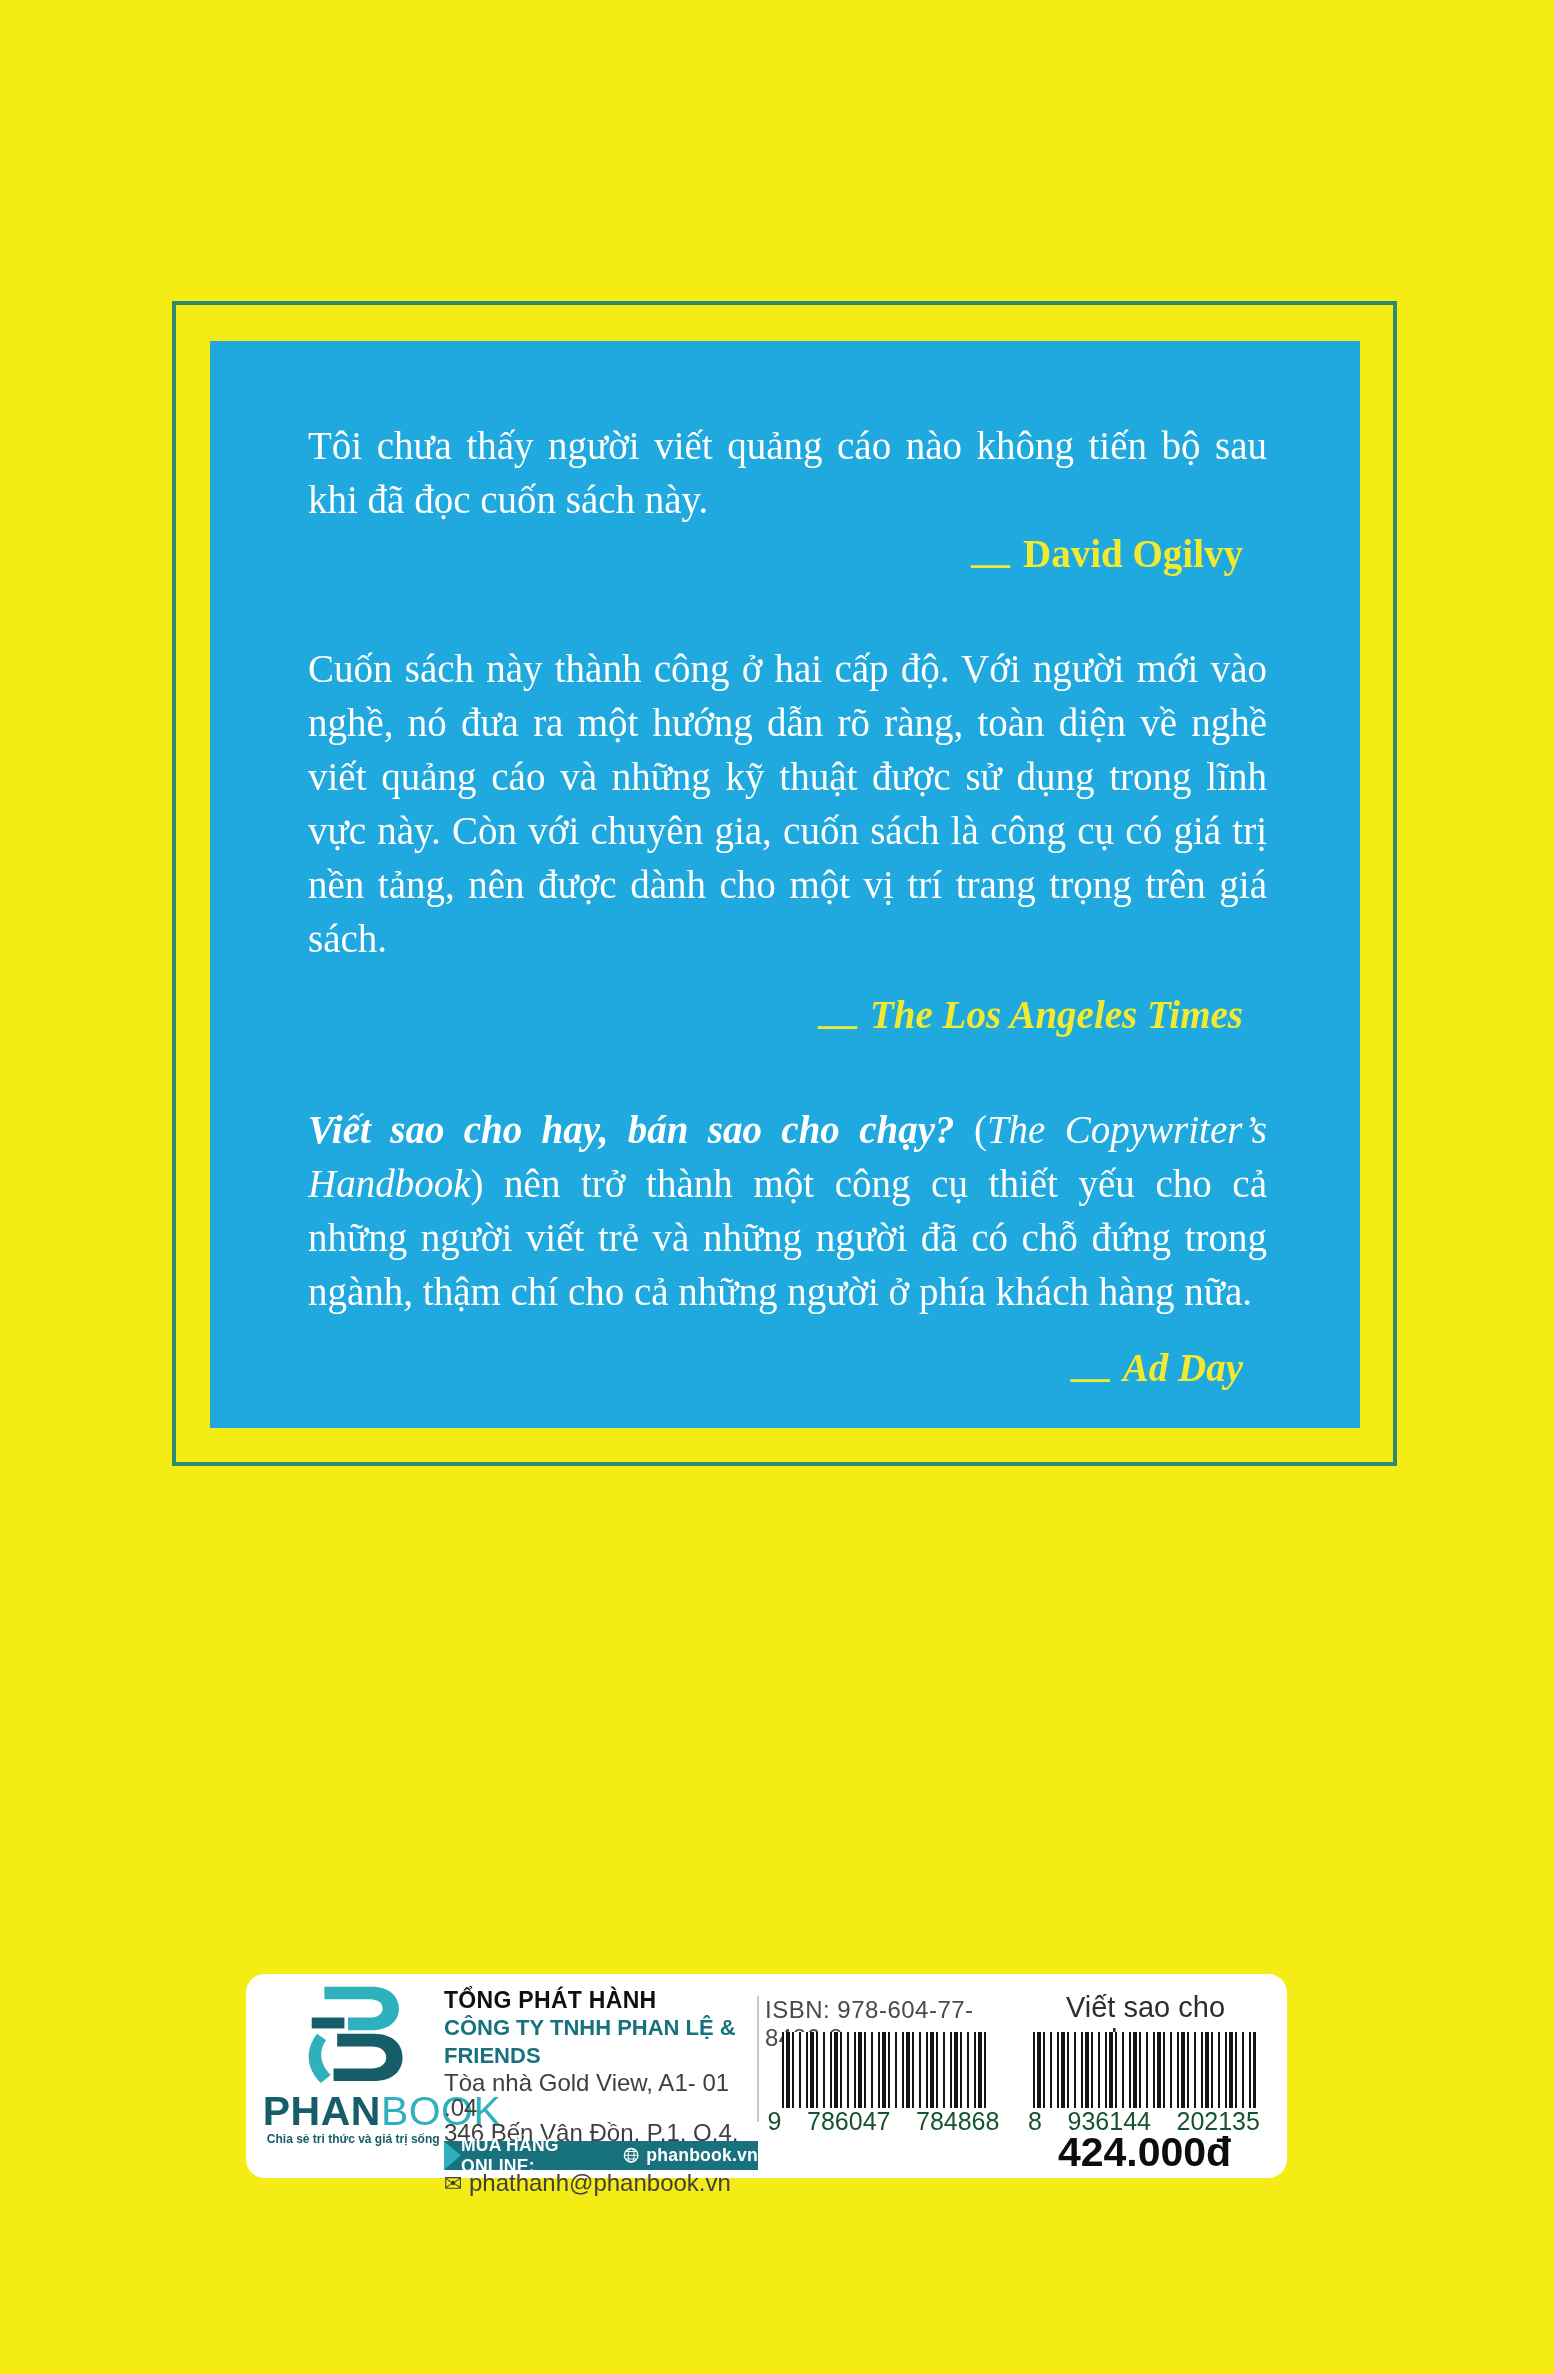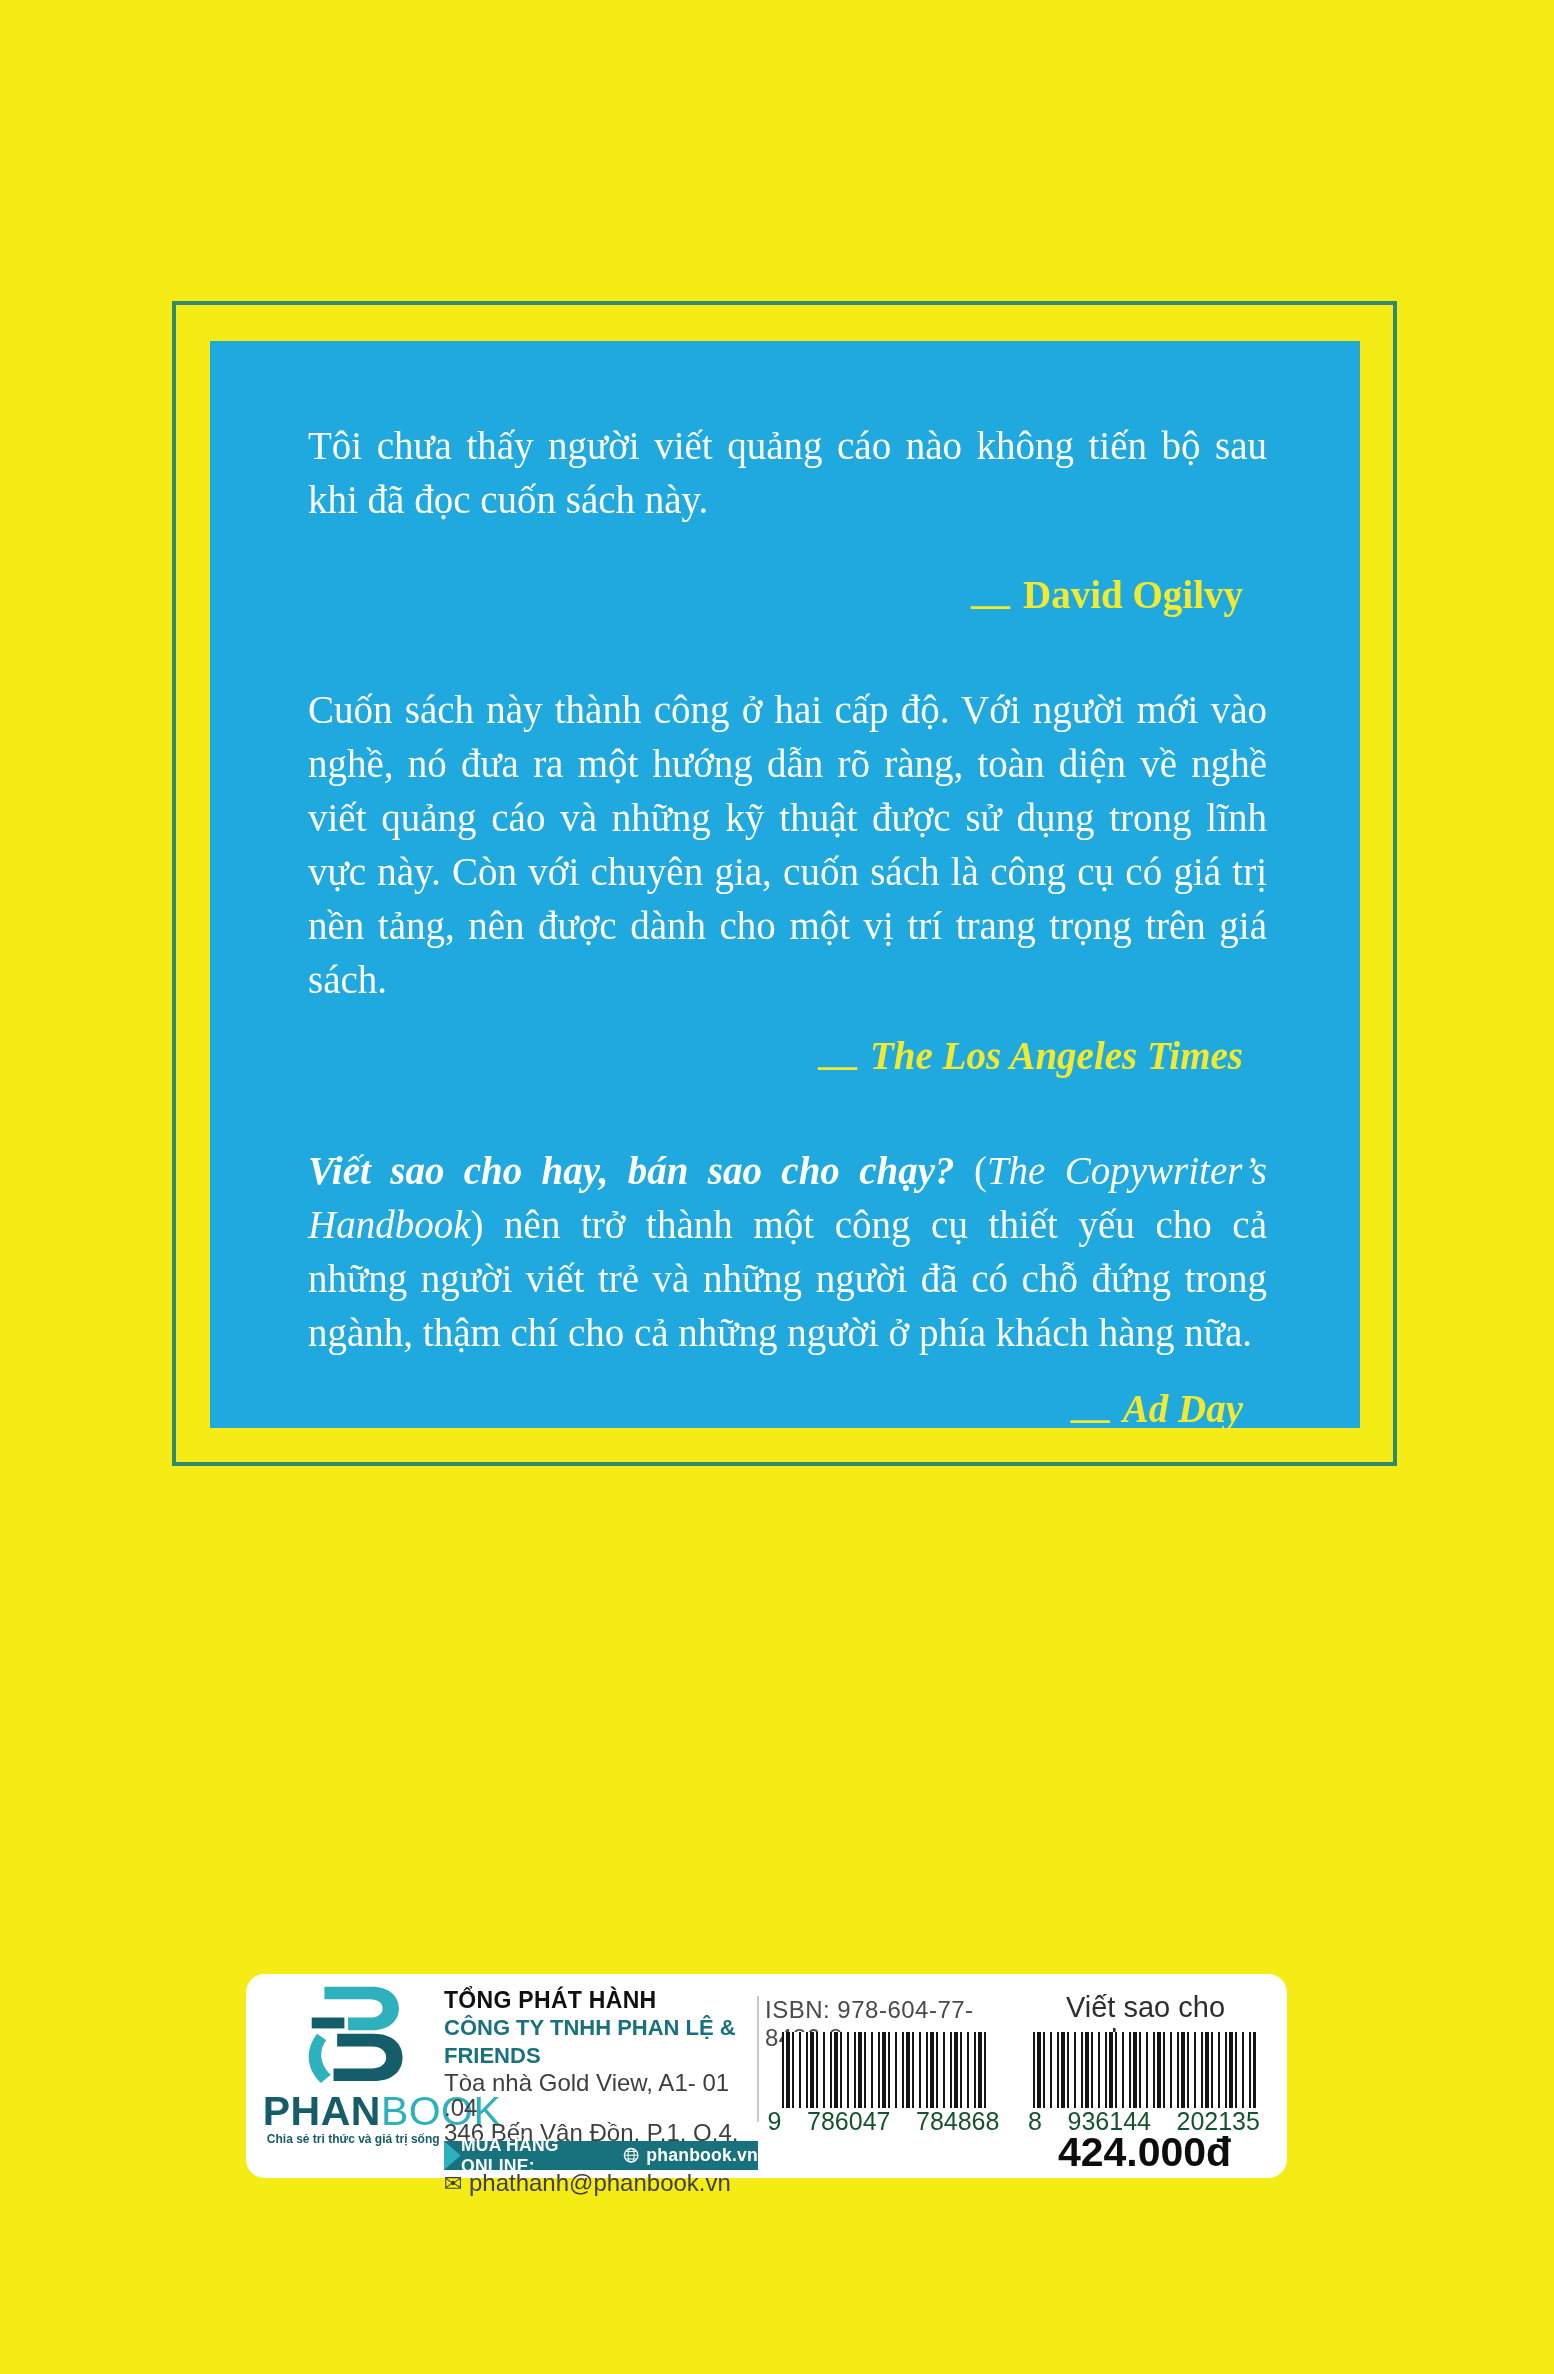--- a/index.html
+++ b/index.html
@@ -31,21 +31,21 @@
     color:#ffffff;
   }
   .quote .bi{font-weight:bold;font-style:italic;}
   .quote .i{font-style:italic;}
   .attr{
     margin:0;text-align:right;padding-right:24px;
     font-size:39px;line-height:54px;font-weight:bold;color:#f2ea30;
   }
   .attr.italic .attr-name{font-style:italic;}
   .attr .dash{display:inline-block;transform:translateY(9.3px);margin-right:13px;}
-  .attr-1{margin-top:41px;}
+  .attr-1{}
   .q2{margin-top:61px;}
   .attr-2{margin-top:22px;}
   .q3{margin-top:61px;}
   .attr-3{margin-top:22px;}
 
   
   .card{
     position:absolute;left:246px;top:1974px;width:1041px;height:204px;
     background:#ffffff;border-radius:18.6px;
   }

